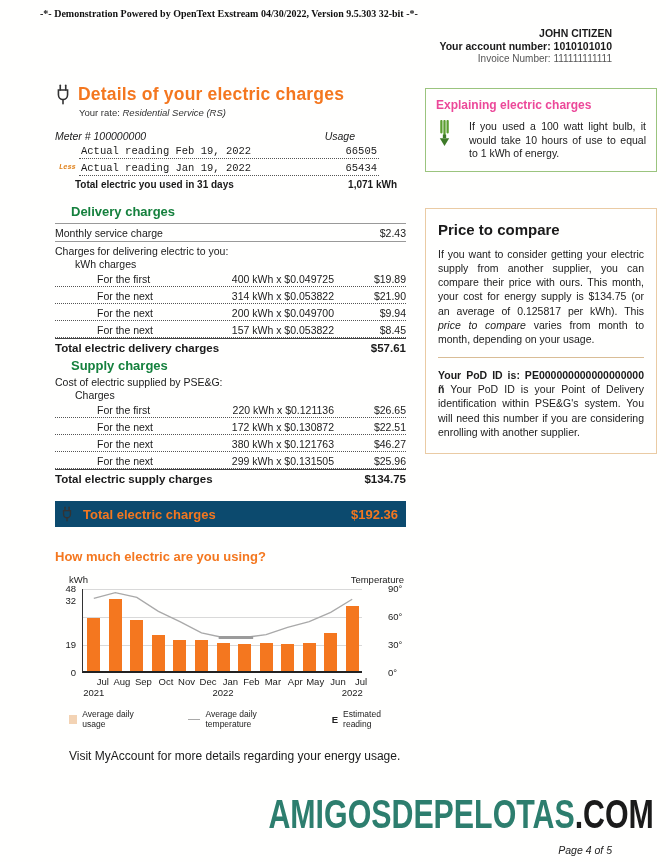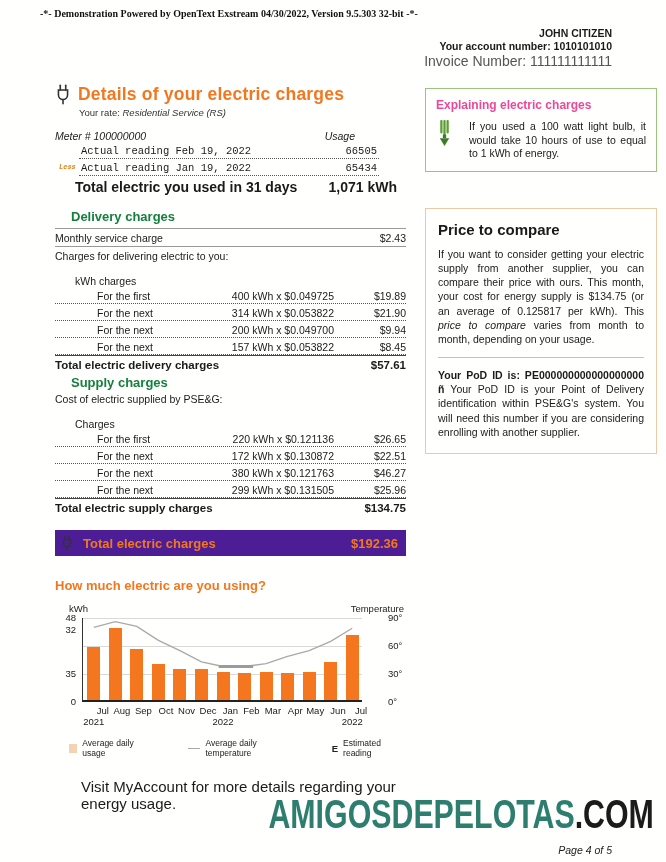--- a/index.html
+++ b/index.html
@@ -4,48 +4,48 @@
 <style>
   * { box-sizing: border-box; margin: 0; padding: 0; }
   body { background: #f2f2f2; font-family: "Liberation Sans", sans-serif; }
   .page { position: relative; width: 666px; height: 862px; background: #fffffe; margin: 0 auto; overflow: hidden; color: #1a1a1a; }
 
   
   .demo-line { position: absolute; top: 8px; left: 10px; font-family: "Liberation Serif", serif; font-weight: bold; font-size: 10px; color: #111; margin-left: 30px; }
   .acct-block { position: absolute; top: 27px; right: 54px; text-align: right; line-height: 1.25; }
   .acct-name { font-weight: bold; font-size: 10.5px; }
   .acct-num  { font-weight: bold; font-size: 10.5px; }
-  .acct-inv  { font-size: 14px; color: #555; }
+  .acct-inv  { font-size: 10px; color: #555; }
 
   
   .left-col { position: absolute; left: 55px; top: 84px; width: 351px; }
   .sec-title-row { display: flex; align-items: flex-start; gap: 7px; }
   .sec-title { color: #F4771F; font-weight: bold; font-size: 17.5px; letter-spacing: .2px; }
   .rate-line { margin: 2px 0 0 24px; font-size: 9.5px; color: #333; }
   .rate-line .it { font-style: italic; }
 
   .meter-head { display: flex; justify-content: space-between; width: 300px; margin-top: 12px; font-style: italic; font-size: 10.5px; }
   .readings { width: 300px; margin-left: 24px; font-family: Liberation Mono, monospace; }
   .read-row { position: relative; display: flex; justify-content: space-between; font-size: 10.5px; padding: 3px 2px 1px 2px; border-bottom: 1px dotted #555; }
   .read-prefix { position: absolute; left: -20px; top: 4px; font-size: 7px; font-weight: bold; font-style: italic; color: #E0821C; }
-  .read-total { display: flex; width: 322px; margin-left: 20px; font-weight: bold; font-size: 14px; padding-top: 3px; }
+  .read-total { display: flex; width: 322px; margin-left: 20px; font-weight: bold; font-size: 10px; padding-top: 3px; }
   .read-total .lbl { flex: 1; }
 
   .charges-head { color: #15803d; font-weight: bold; font-size: 13px; margin-top: 14px; margin-left: 16px; }
   .rule-row { display: flex; justify-content: space-between; font-size: 10.5px; border-top: 1px solid #999; border-bottom: 1px solid #999; padding: 3px 0 2px 0; margin-top: 4px; }
   .sub-line { font-size: 10.5px; margin-top: 3px; }
-  .group-line { font-size: 10.5px; margin-left: 20px; margin-top: 13px; }
+  .group-line { font-size: 10.5px; margin-left: 20px; margin-top: 1px; }
   .c-row { display: flex; font-size: 10.5px; border-bottom: 1px dotted #555; padding: 2.5px 0 1.5px 0; }
   .c-label { flex: 1; padding-left: 42px; }
   .c-calc { width: 140px; text-align: right; }
   .c-amt { width: 72px; text-align: right; }
   .t-row { display: flex; font-weight: bold; font-size: 11.5px; border-top: 1px solid #444; padding: 3px 0 2px 0; }
   .t-row .lbl { flex: 1; }
 
-  .total-bar { display: flex; align-items: center; gap: 10px; background: #4c1d95; margin-top: 14px; padding: 5px 8px 5px 6px; }
+  .total-bar { display: flex; align-items: center; gap: 10px; background: #0c4a6e; margin-top: 14px; padding: 5px 8px 5px 6px; }
   .total-bar .lbl { flex: 1; color: #F4771F; font-weight: bold; font-size: 13px; }
   .total-bar .amt { color: #F4771F; font-weight: bold; font-size: 13px; }
 
   
   .chart-head { color: #F4771F; font-weight: bold; font-size: 13px; margin-top: 22px; }
   .chart { margin-top: 10px; }
   .axis-top { display: flex; justify-content: space-between; font-size: 9.5px; padding: 0 2px 4px 14px; color: #222; }
   .chart-body { display: flex; }
   .ylab-l { position: relative; width: 27px; height: 84px; }
   .ylab-l span { position: absolute; right: 6px; font-size: 9.5px; }
@@ -56,21 +56,21 @@
   .ylab-r { position: relative; width: 44px; height: 84px; }
   .ylab-r span { position: absolute; left: 26px; font-size: 9.5px; }
   .xlabels { position: relative; margin-left: 28px; width: 280px; height: 28px; font-size: 9.5px; }
   .xlabels .m { position: absolute; top: 3px; width: 30px; text-align: right; }
   .xlabels .y { position: absolute; top: 14px; width: 30px; text-align: center; }
   .legend { display: flex; align-items: center; gap: 34px; margin: 8px 0 0 14px; font-size: 8.5px; color: #222; }
   .legend .item { display: flex; align-items: center; gap: 5px; }
   .sw-bar { width: 9px; height: 9px; background: #F3D3B4; }
   .sw-line { width: 14px; height: 0; border-top: 1.5px solid #A9A9A9; }
   .sw-e { font-weight: bold; font-size: 9.5px; }
-  .usage-note { font-size: 15px; margin-top: 20px; margin-left: 26px; }
+  .usage-note { font-size: 12px; margin-top: 20px; margin-left: 14px; }
 
   
   .right-col { position: absolute; left: 425px; top: 88px; width: 232px; }
   .green-box { border: 1px solid #9BC47E; padding: 9px 10px 10px 10px; }
   .green-box .title { color: #ec4899; font-weight: bold; font-size: 12px; margin-bottom: 7px; }
   .green-box p { font-size: 10.5px; line-height: 1.3; text-align: justify; }
   .bulb-row { display: flex; gap: 16px; margin-top: 8px; }
   .bulb-row p { flex: 1; }
 
   .price-box { margin-top: 36px; border: 1px solid #EACBA4; padding: 12px 12px 14px 12px; }
@@ -216,21 +216,21 @@
 
     <div class="chart-head">How much electric are you using?</div>
     <div class="chart">
       <div class="axis-top">
         <span>kWh</span>
         <span>Temperature</span>
       </div>
       <div class="chart-body">
         <div class="ylab-l">
             <span style="top: 78px;">0</span>
-            <span style="top: 50px;">35</span>
+            <span style="top: 50px;">19</span>
             <span style="top: 6px;">32</span>
             <span style="top: -6px;">48</span>
           </div>
         <div class="plot">
             <div class="gridline" style="top: 56px;"></div>
             <div class="gridline" style="top: 28px;"></div>
             <div class="gridline" style="top: 0px;"></div>
             <div class="bar" style="left: 4.26923px; height: 53.4545px; background: rgb(244, 119, 31);"></div>
             <div class="bar" style="left: 25.8077px; height: 71.75px; background: rgb(244, 119, 31);"></div>
             <div class="bar" style="left: 47.3462px; height: 50.9091px; background: rgb(244, 119, 31);"></div>

